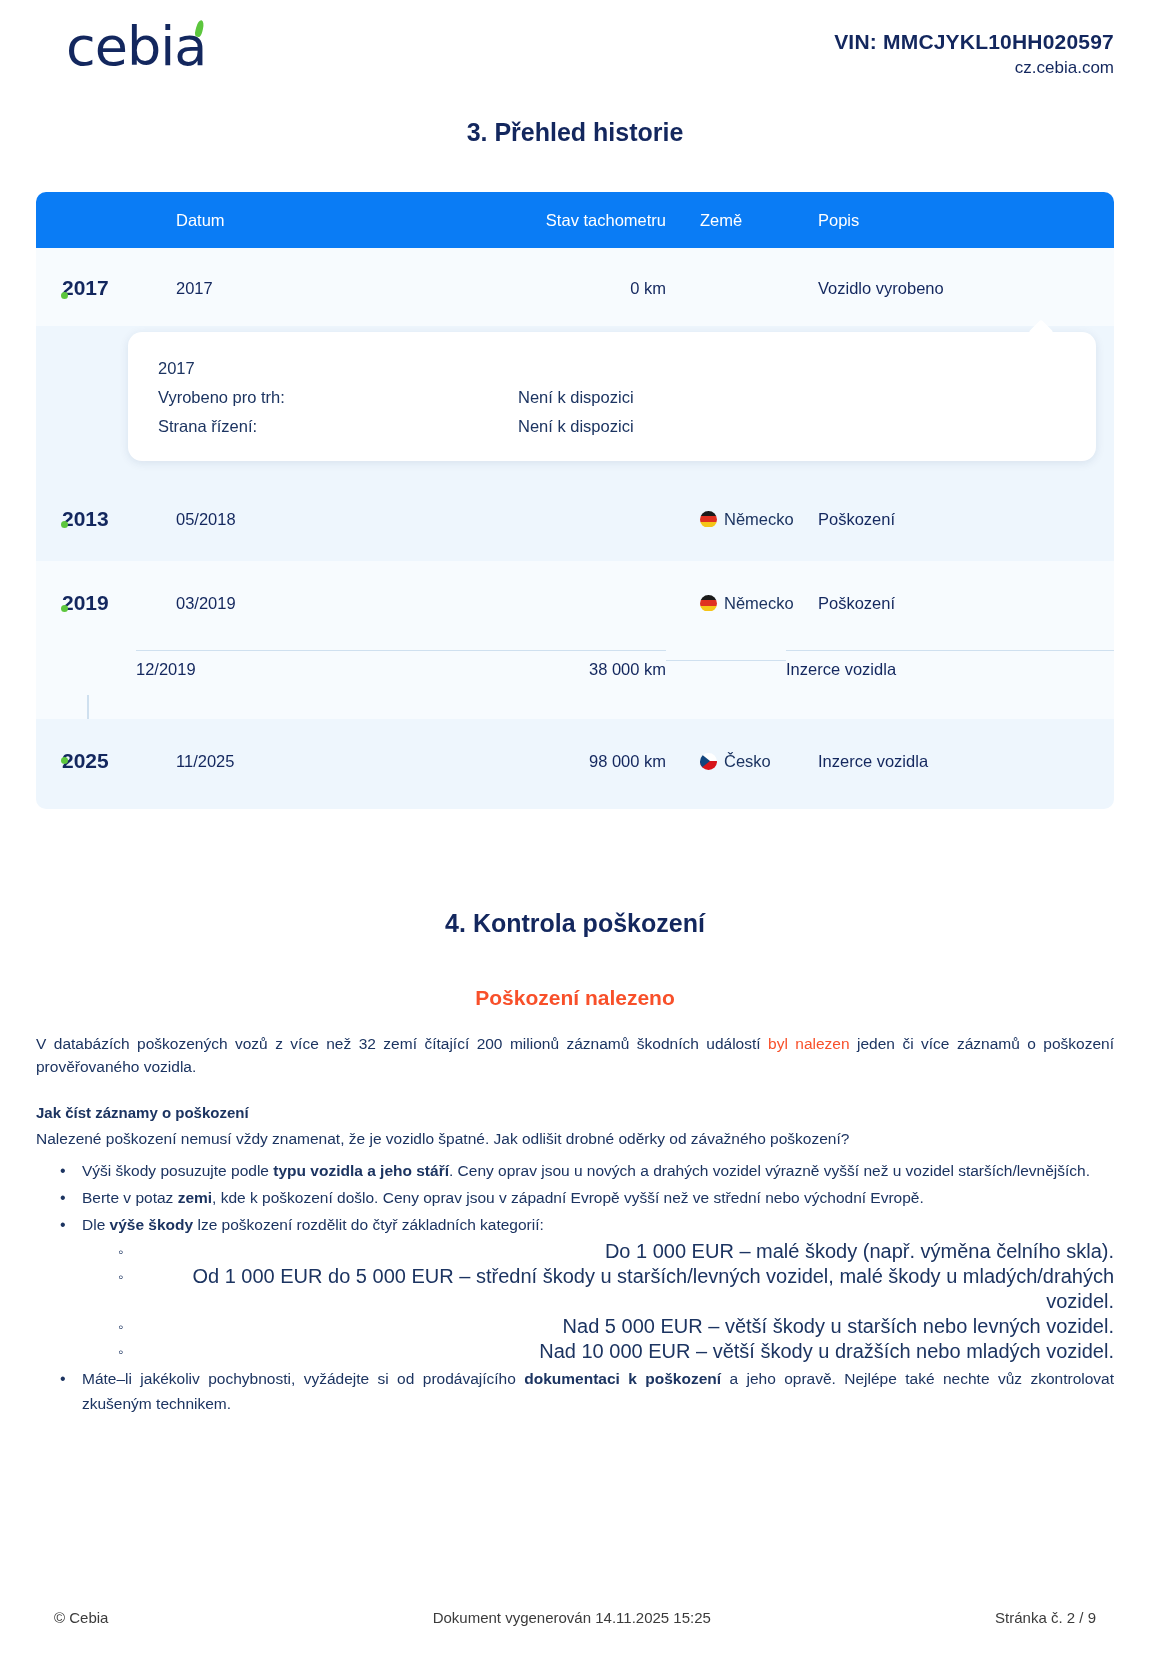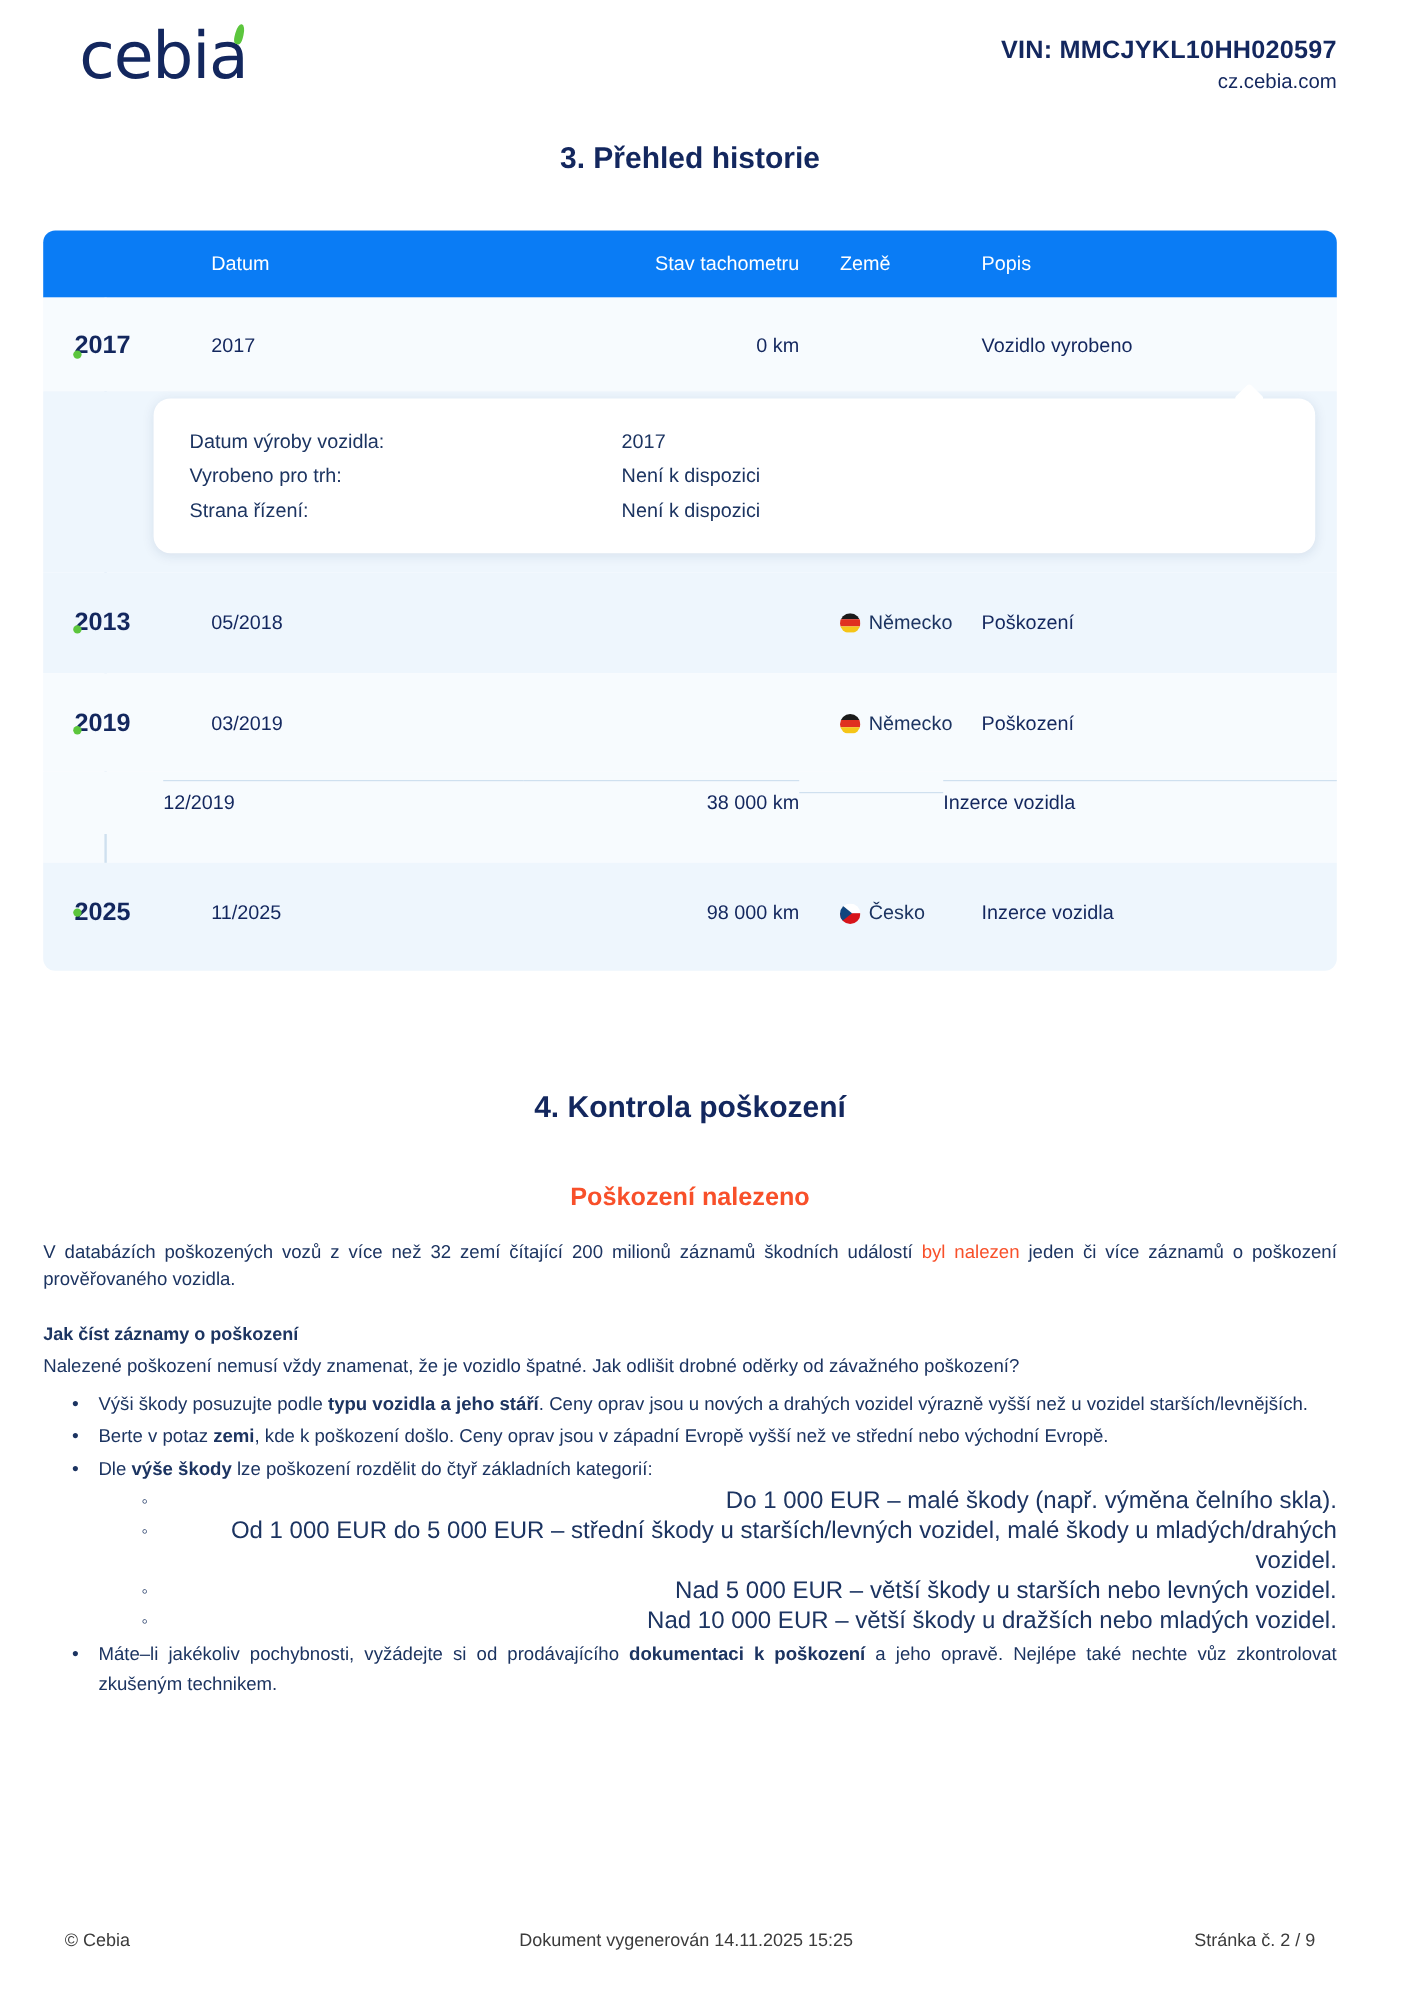--- a/index.html
+++ b/index.html
@@ -343,21 +343,20 @@
         <div class="col-date cell-date">2017</div>
         <div class="col-odo cell-odo">0 km</div>
         <div class="col-country"></div>
         <div class="col-desc cell-desc">Vozidlo vyrobeno</div>
         <div class="dot"></div>
       </div>
 
       <div class="detail-row">
         <div class="detail-card">
           <div class="detail-line">
-            <div class="detail-key">Datum výroby vozidla:</div>
             <div class="detail-val">2017</div>
           </div>
           <div class="detail-line">
             <div class="detail-key">Vyrobeno pro trh:</div>
             <div class="detail-val">Není k dispozici</div>
           </div>
           <div class="detail-line">
             <div class="detail-key">Strana řízení:</div>
             <div class="detail-val">Není k dispozici</div>
           </div>

